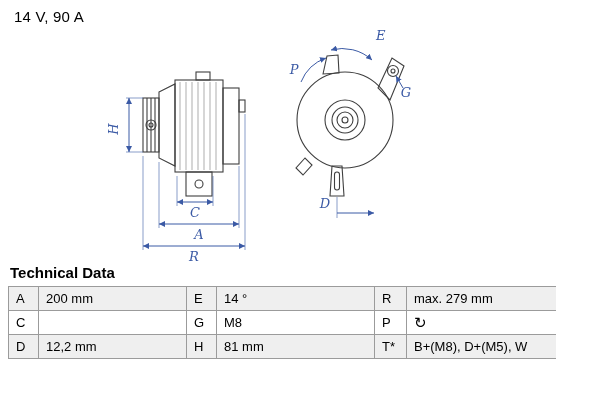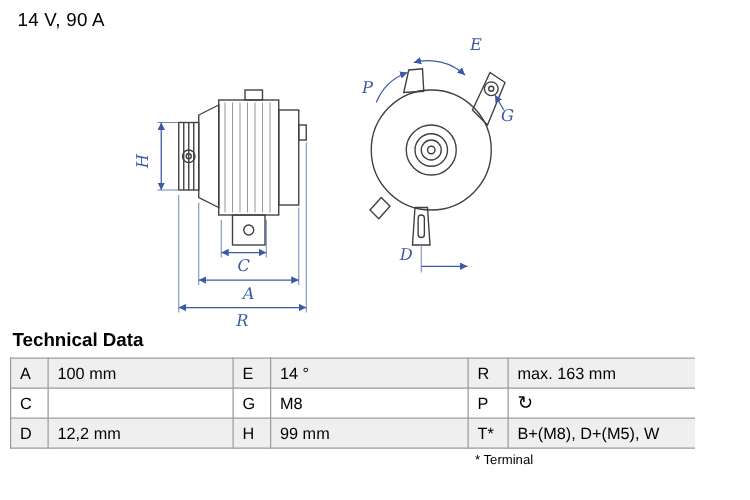--- a/index.html
+++ b/index.html
@@ -127,40 +127,39 @@
         <col style="width:30px">
           <col style="width:148px">
         <col style="width:30px">
           <col style="width:158px">
         <col style="width:32px">
           <col style="width:186px">
       </colgroup>
       <tbody>
         <tr>
           <td>A</td>
-          <td>100 mm</td>
+          <td>200 mm</td>
           <td>E</td>
           <td>14 °</td>
           <td>R</td>
-          <td>max. 163 mm</td>
+          <td>max. 279 mm</td>
         </tr>
         <tr>
           <td>C</td>
           <td></td>
           <td>G</td>
           <td>M8</td>
           <td>P</td>
           <td class="icon-cell">↻</td>
         </tr>
         <tr>
           <td>D</td>
           <td>12,2 mm</td>
           <td>H</td>
-          <td>99 mm</td>
+          <td>81 mm</td>
           <td>T*</td>
           <td>B+(M8), D+(M5), W</td>
         </tr>
       </tbody>
     </table>
-    <div class="footnote">* Terminal</div>
   </div>
 
 </div>
 
 </body></html>

